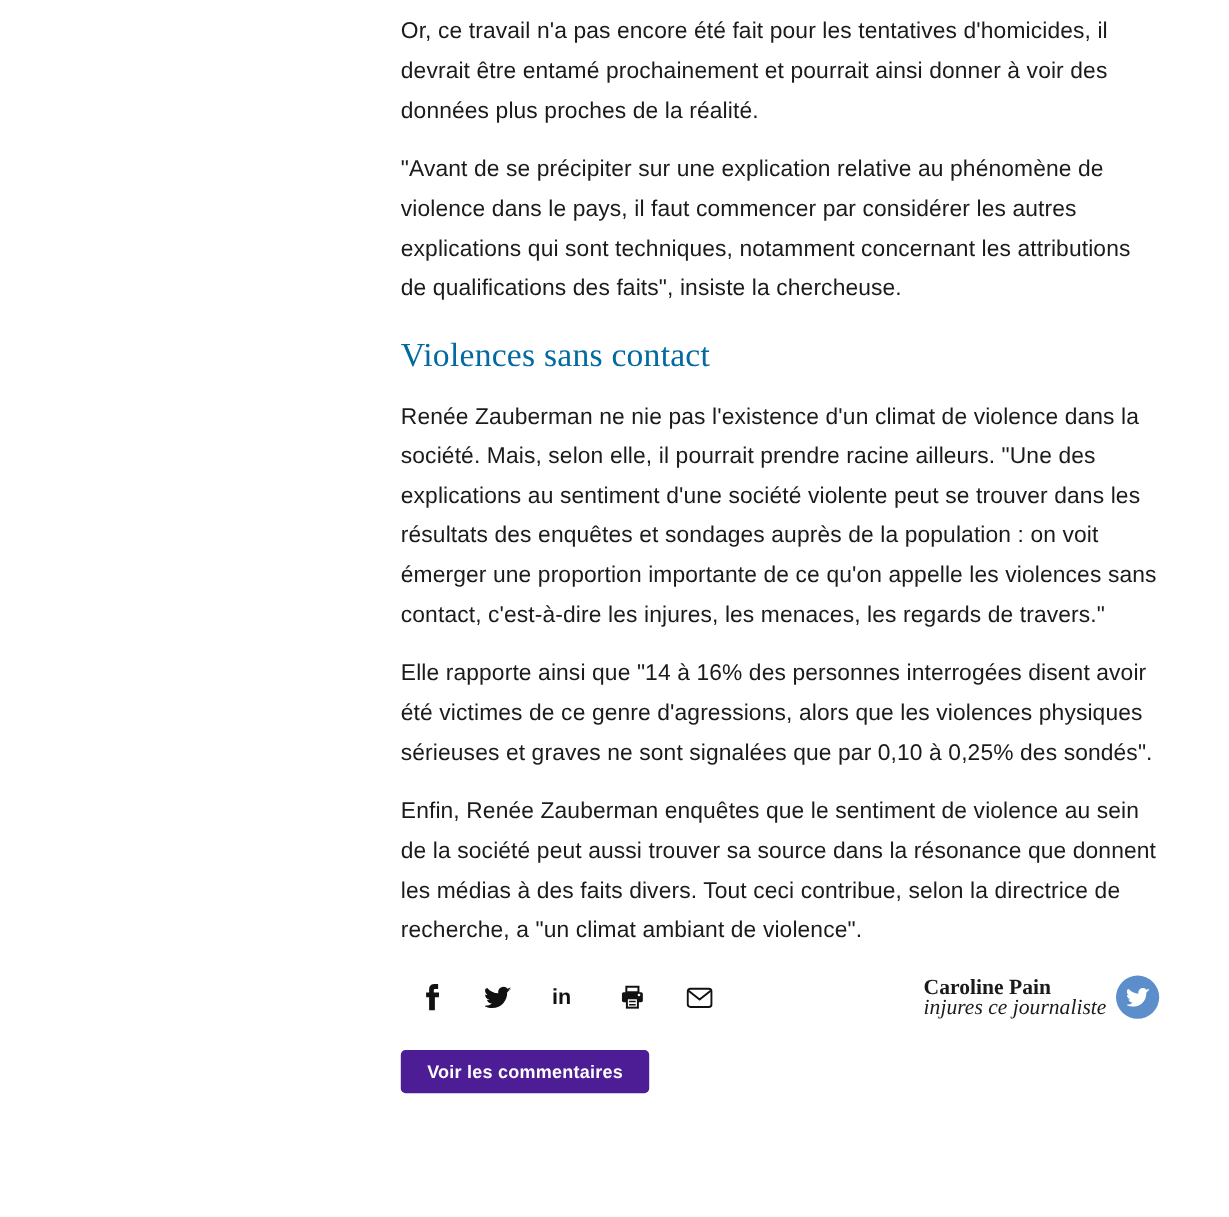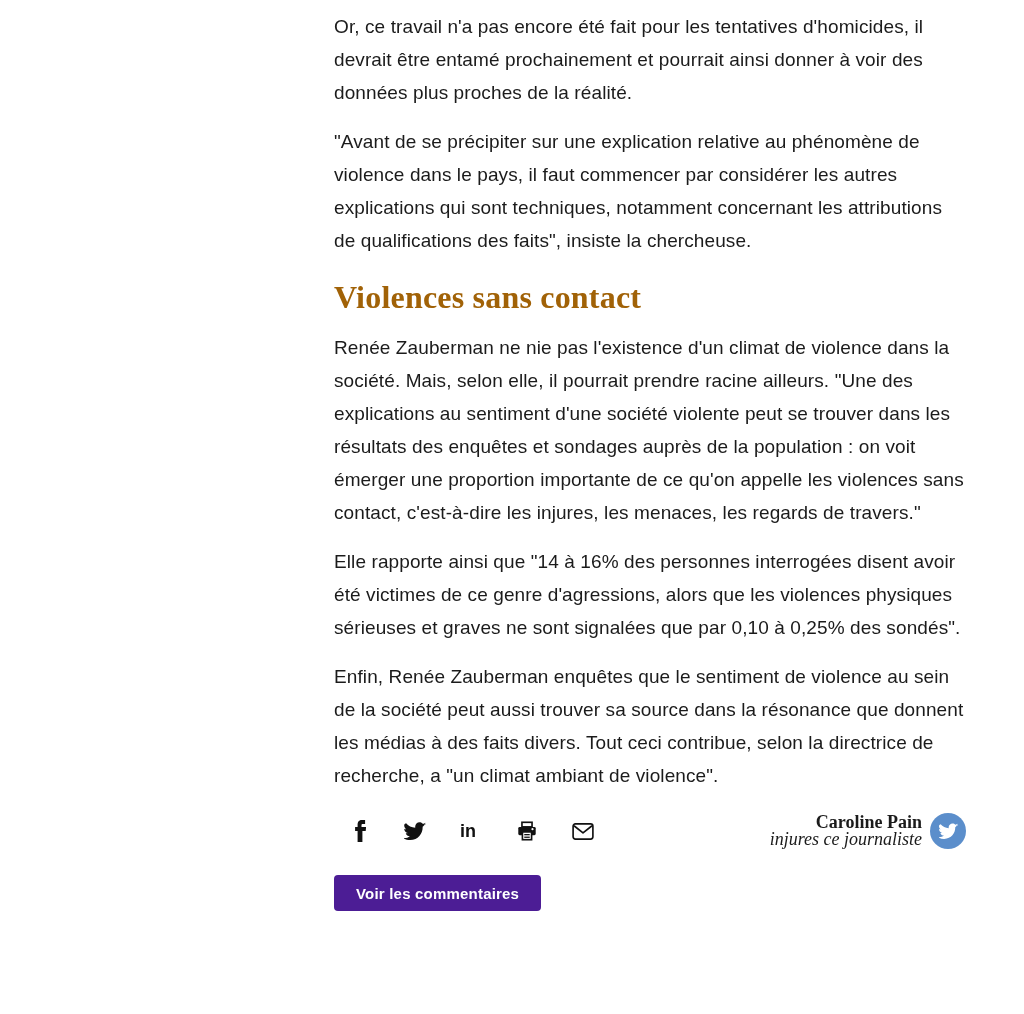--- a/index.html
+++ b/index.html
@@ -19,24 +19,24 @@
   }
   p.para {
     font-size: 19px;
     line-height: 33px;
     margin: 0 0 16px 0;
     letter-spacing: 0.1px;
     font-weight: 400;
   }
   h2.section-heading {
     font-family: "Liberation Serif", serif;
-    font-weight: 700;
-    font-size: 32px;
+    font-weight: 400;
+    font-size: 28px;
     line-height: 28px;
-    color: #a16207;
+    color: #0369a1;
     margin: 26px 0 20px 0;
     letter-spacing: 0.2px;
   }
   .share-row {
     margin-top: 21px;
     display: flex;
     justify-content: space-between;
     align-items: center;
     width: 632px;
   }
@@ -52,21 +52,21 @@
     color: #111111;
     cursor: pointer;
   }
   .share-icon svg { display: block; }
   .byline {
     display: flex;
     align-items: center;
     gap: 8px;
   }
   .byline-text {
-    text-align: right;
+    text-align: left;
     font-family: "Liberation Serif", serif;
     font-size: 18px;
     line-height: 17px;
   }
   .byline-name { font-weight: 700; display: block; }
   .byline-follow { font-style: italic; display: block; cursor: pointer; }
   .twitter-badge {
     width: 36px; height: 36px;
     border-radius: 50%;
     background: #5b8ecb;

